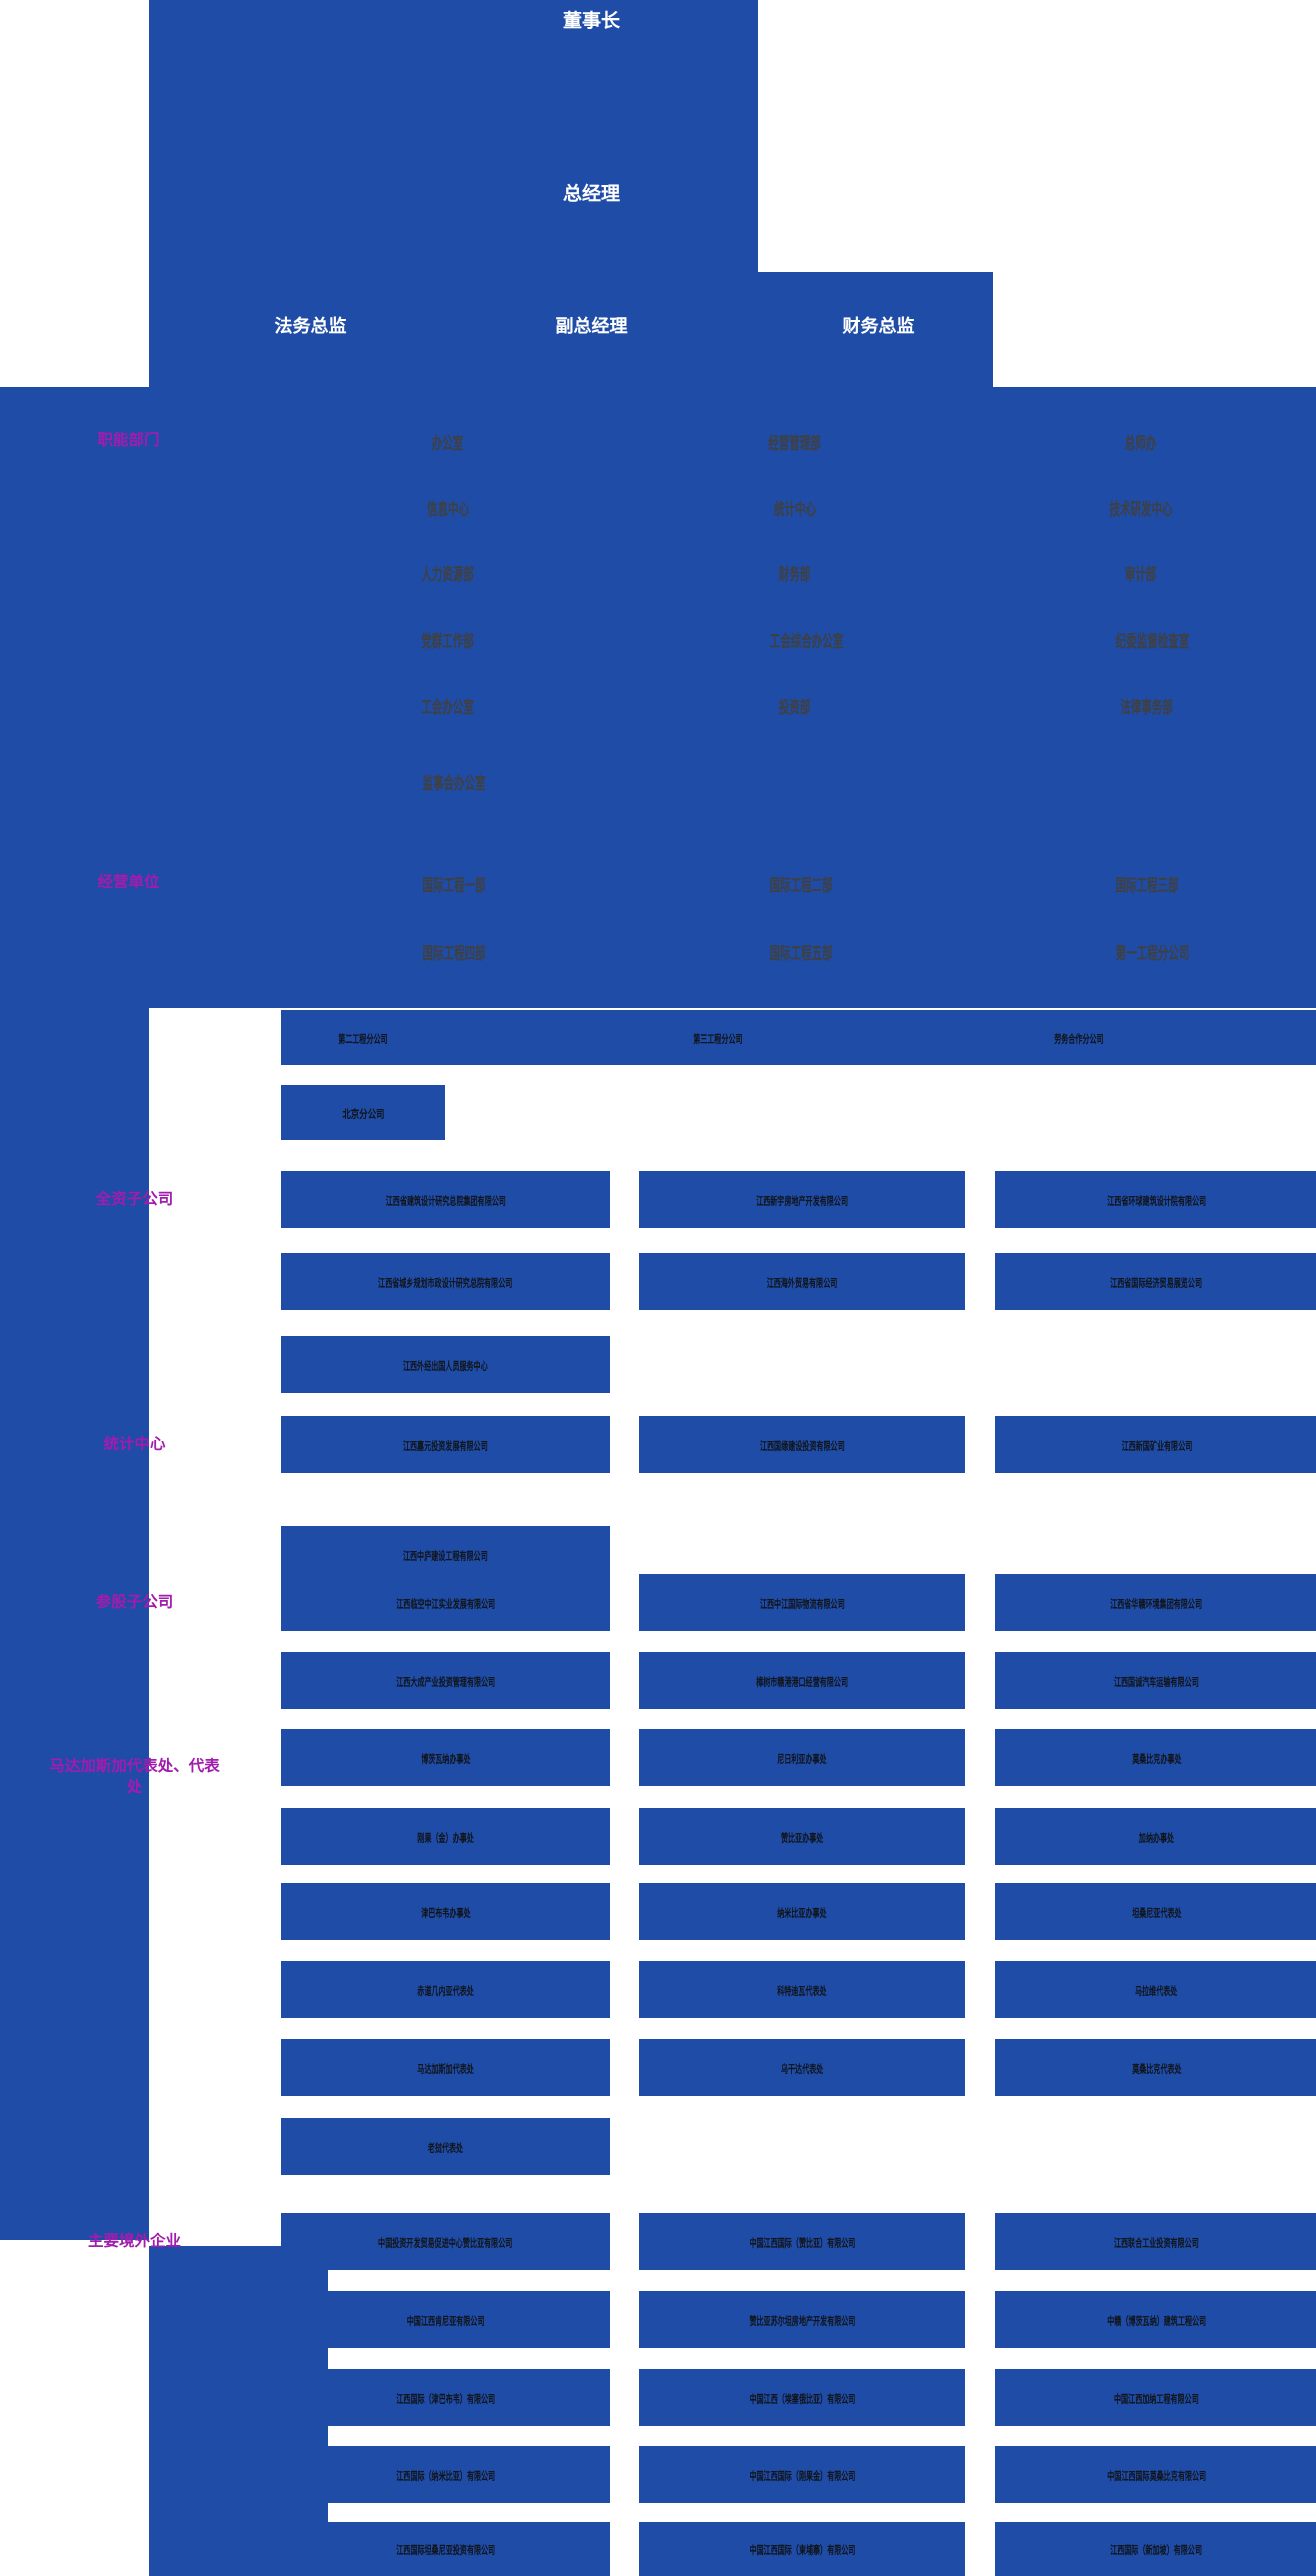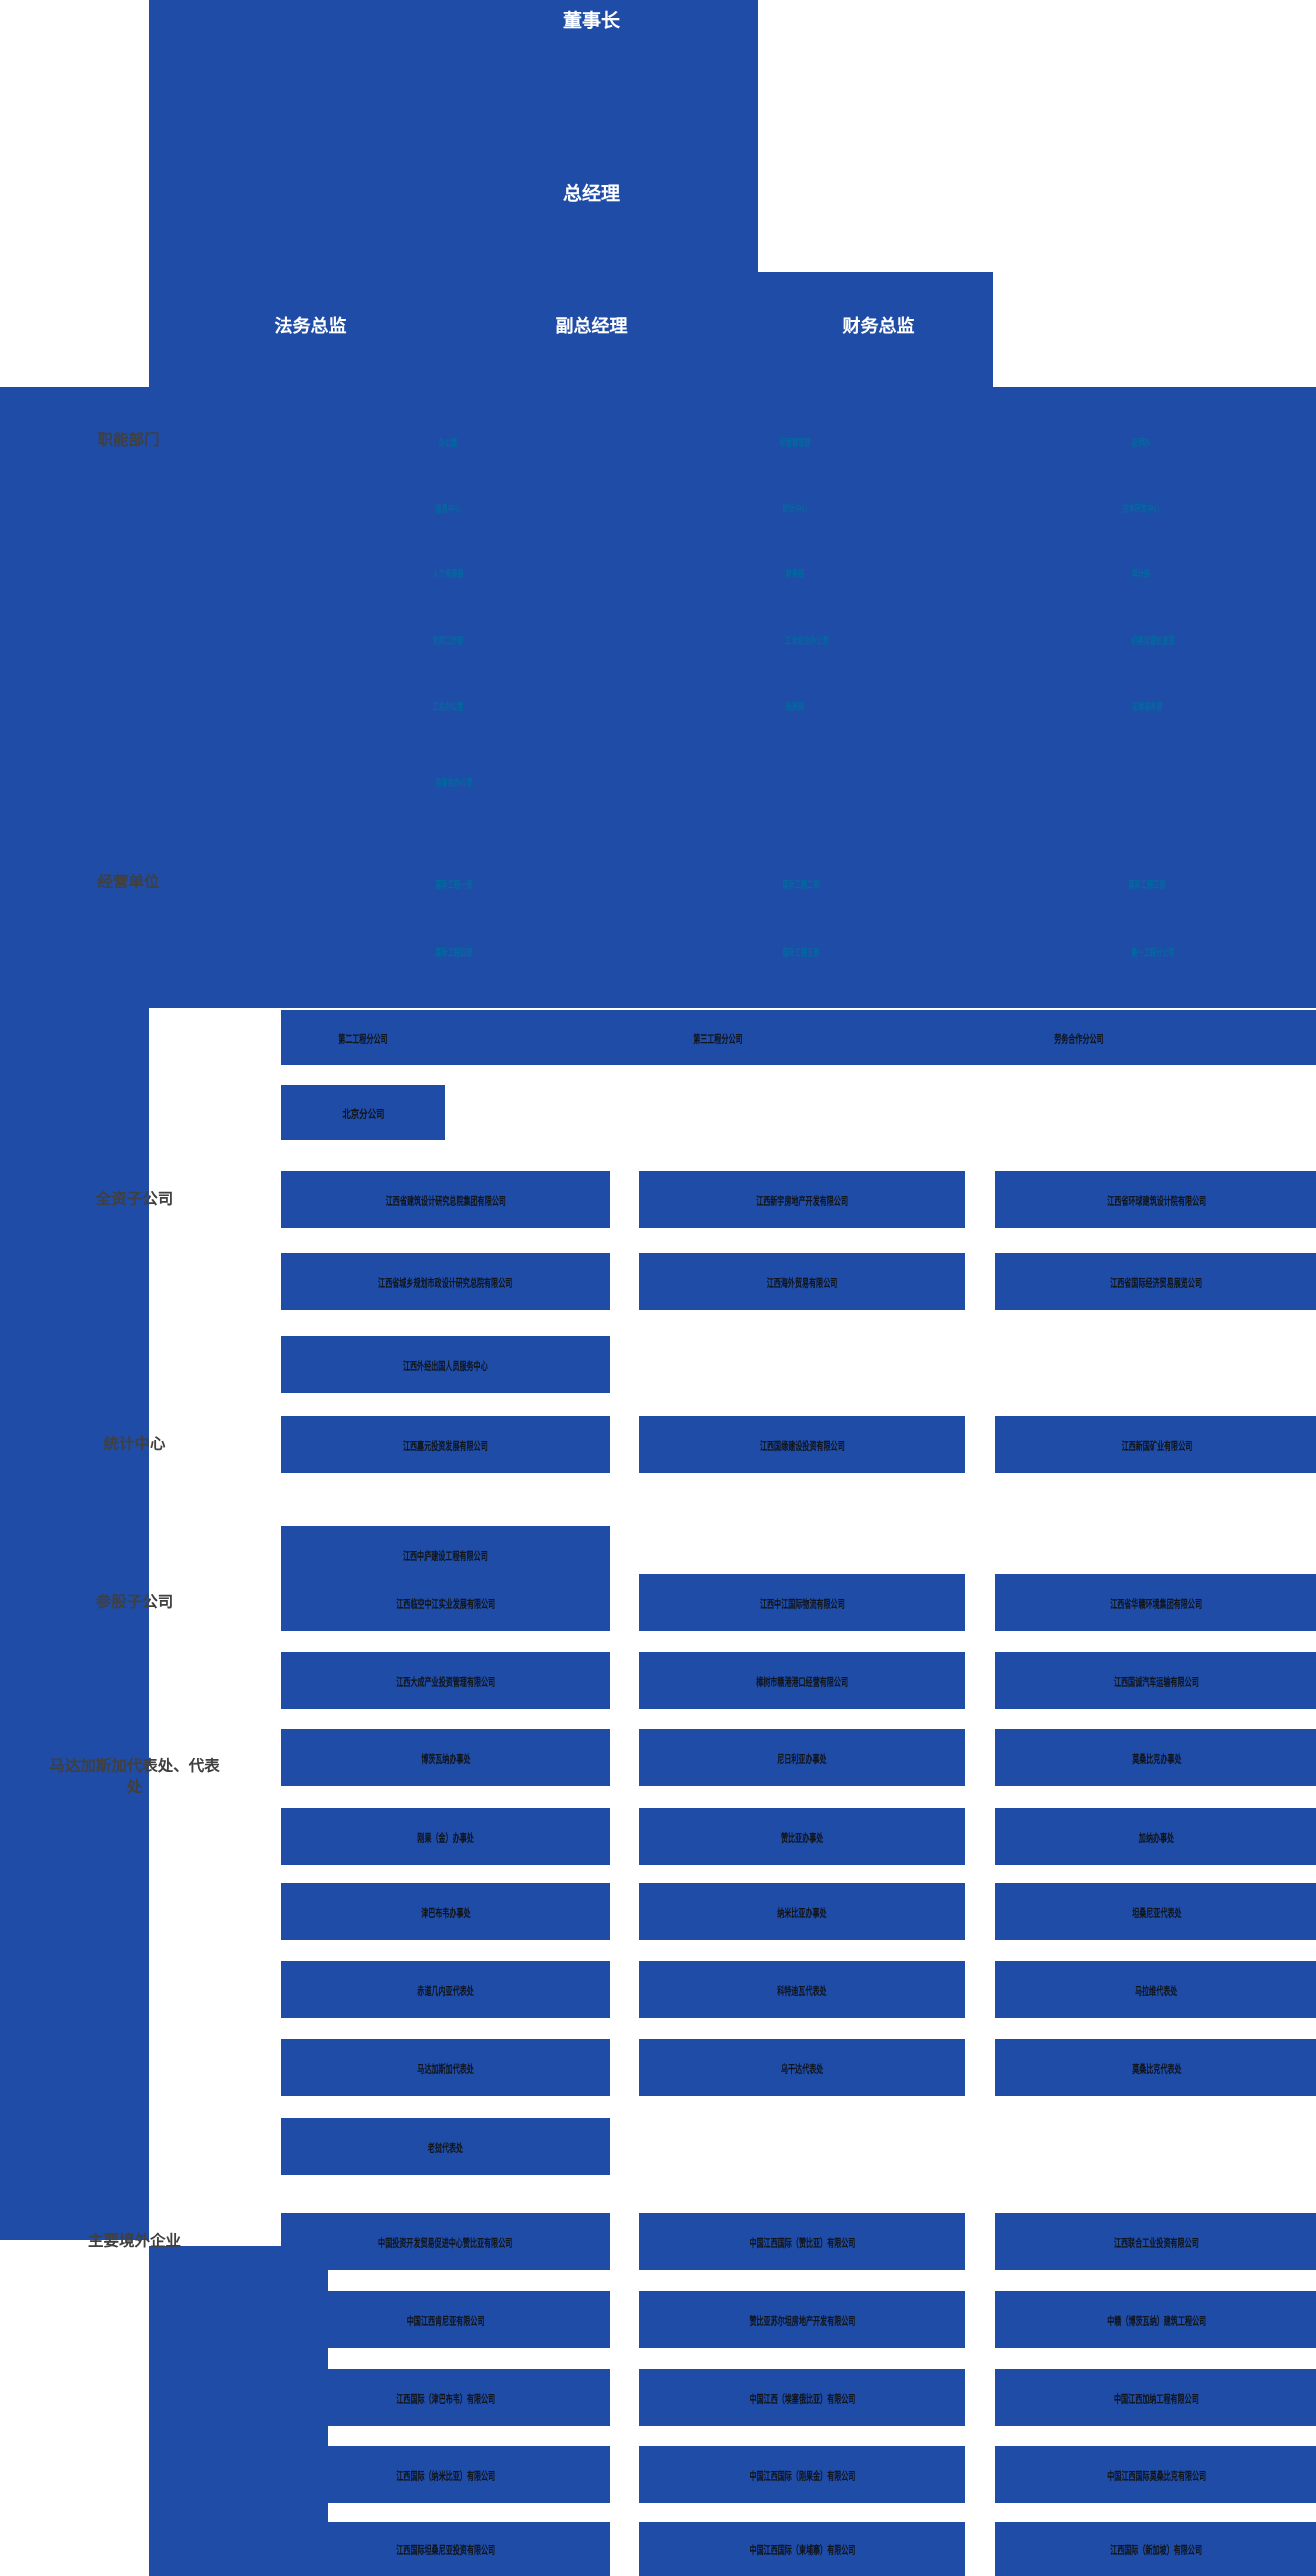--- a/index.html
+++ b/index.html
@@ -41,34 +41,34 @@
     background:transparent;
   }
   .node.exec2{
     font-size:18px;
     font-weight:700;
     background:transparent;
   }
   .rowlabel{
     position:absolute;
     background:transparent;
-    color:#404040;
+    color:#a21caf;
     font-size:15.5px;
     font-weight:700;
     display:flex;
     align-items:center;
     justify-content:center;
     text-align:center;
     line-height:1.35;
   }
   .dept{
     position:absolute;
     background:transparent;
-    color:#0369a1;
-    font-size:10px;
+    color:#404040;
+    font-size:17px;
     font-weight:700;
     display:flex;
     align-items:center;
     justify-content:center;
     text-align:center;
     white-space:nowrap;
     transform-origin:center center;
   }
   .card{
     position:absolute;

